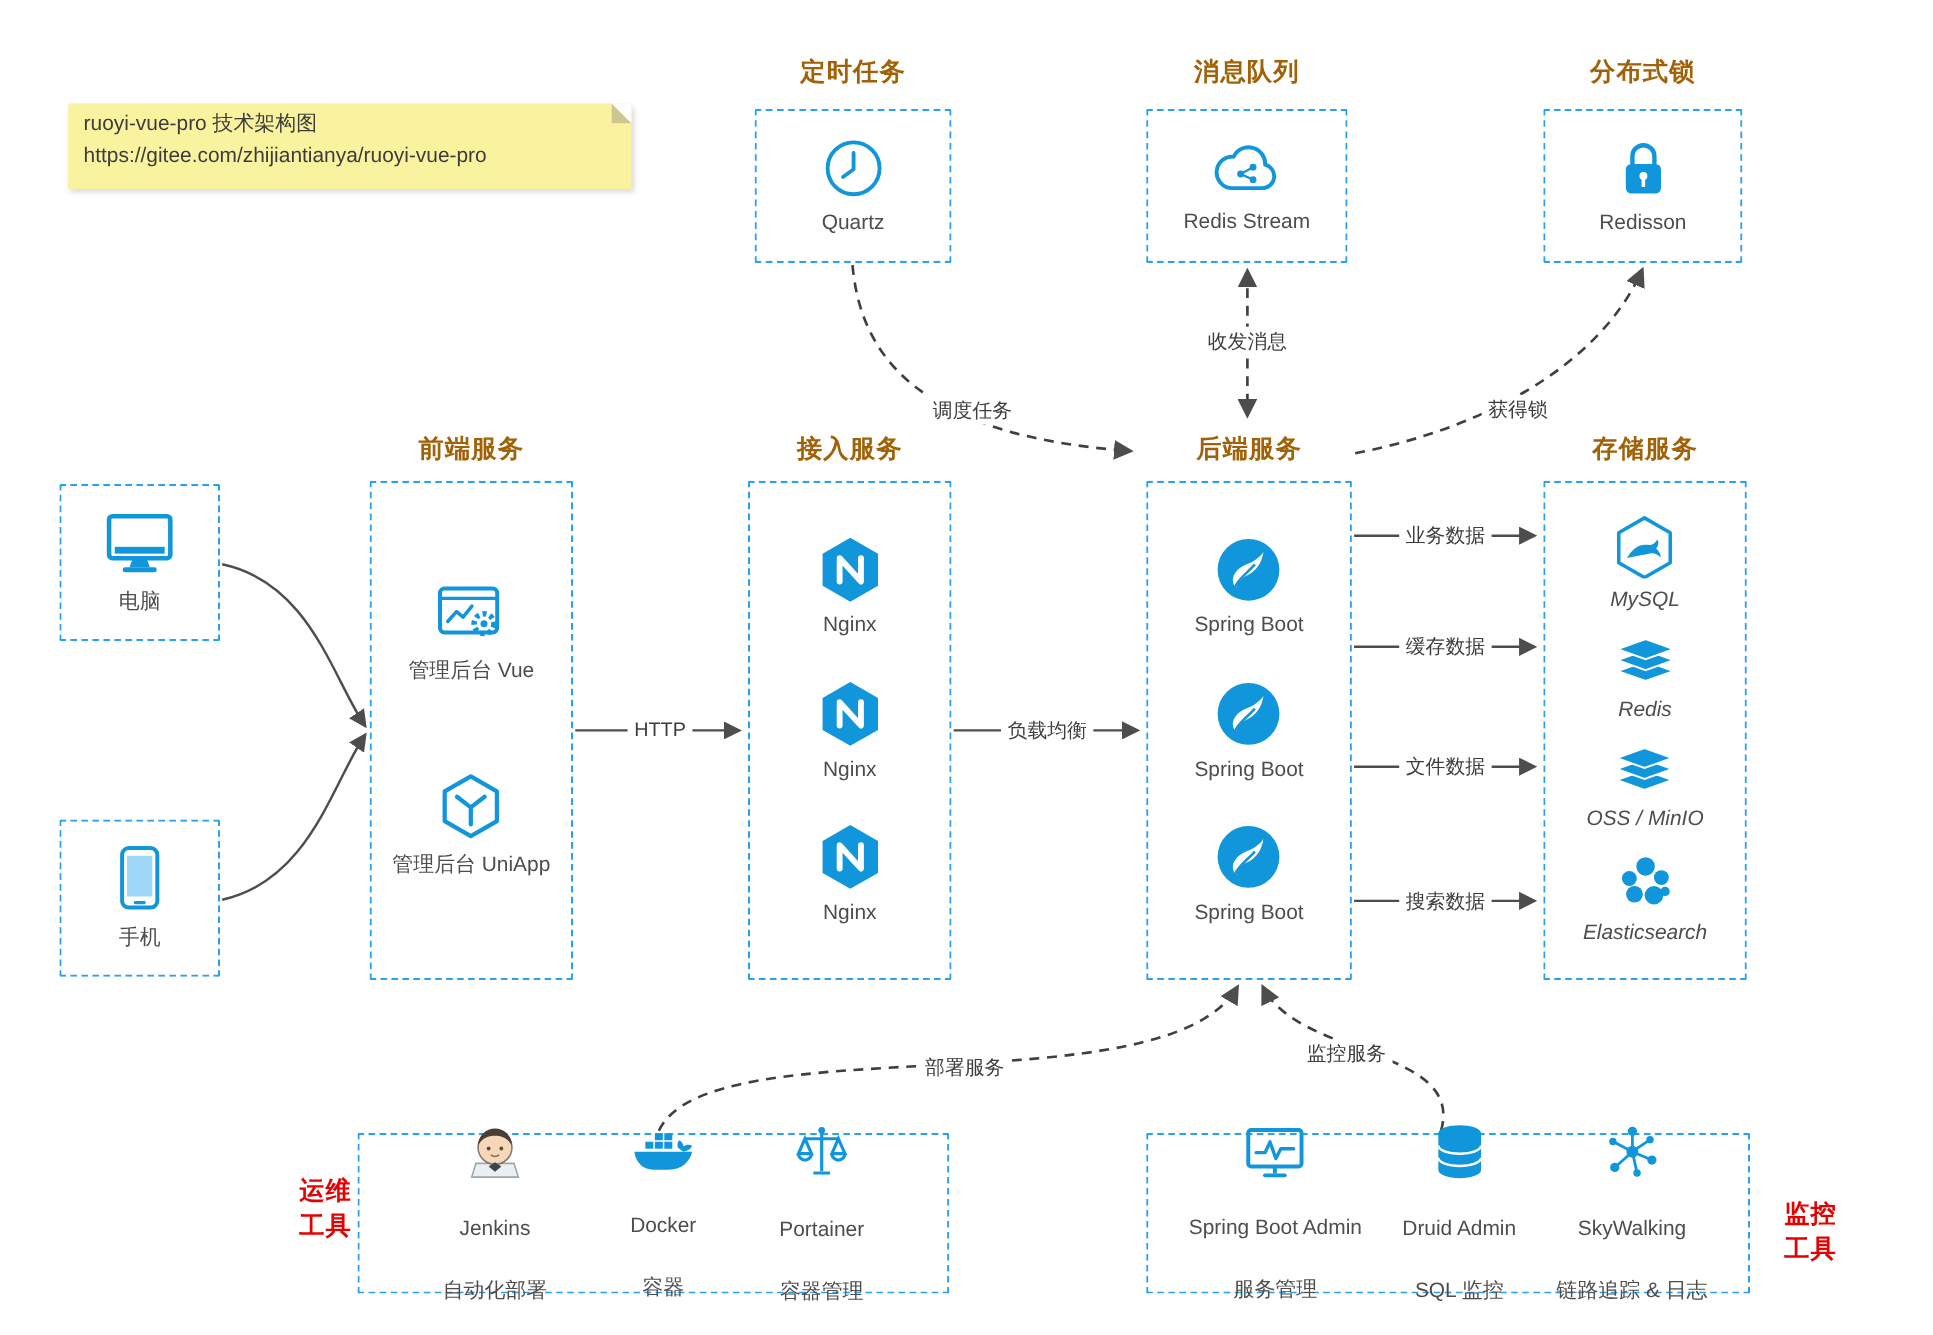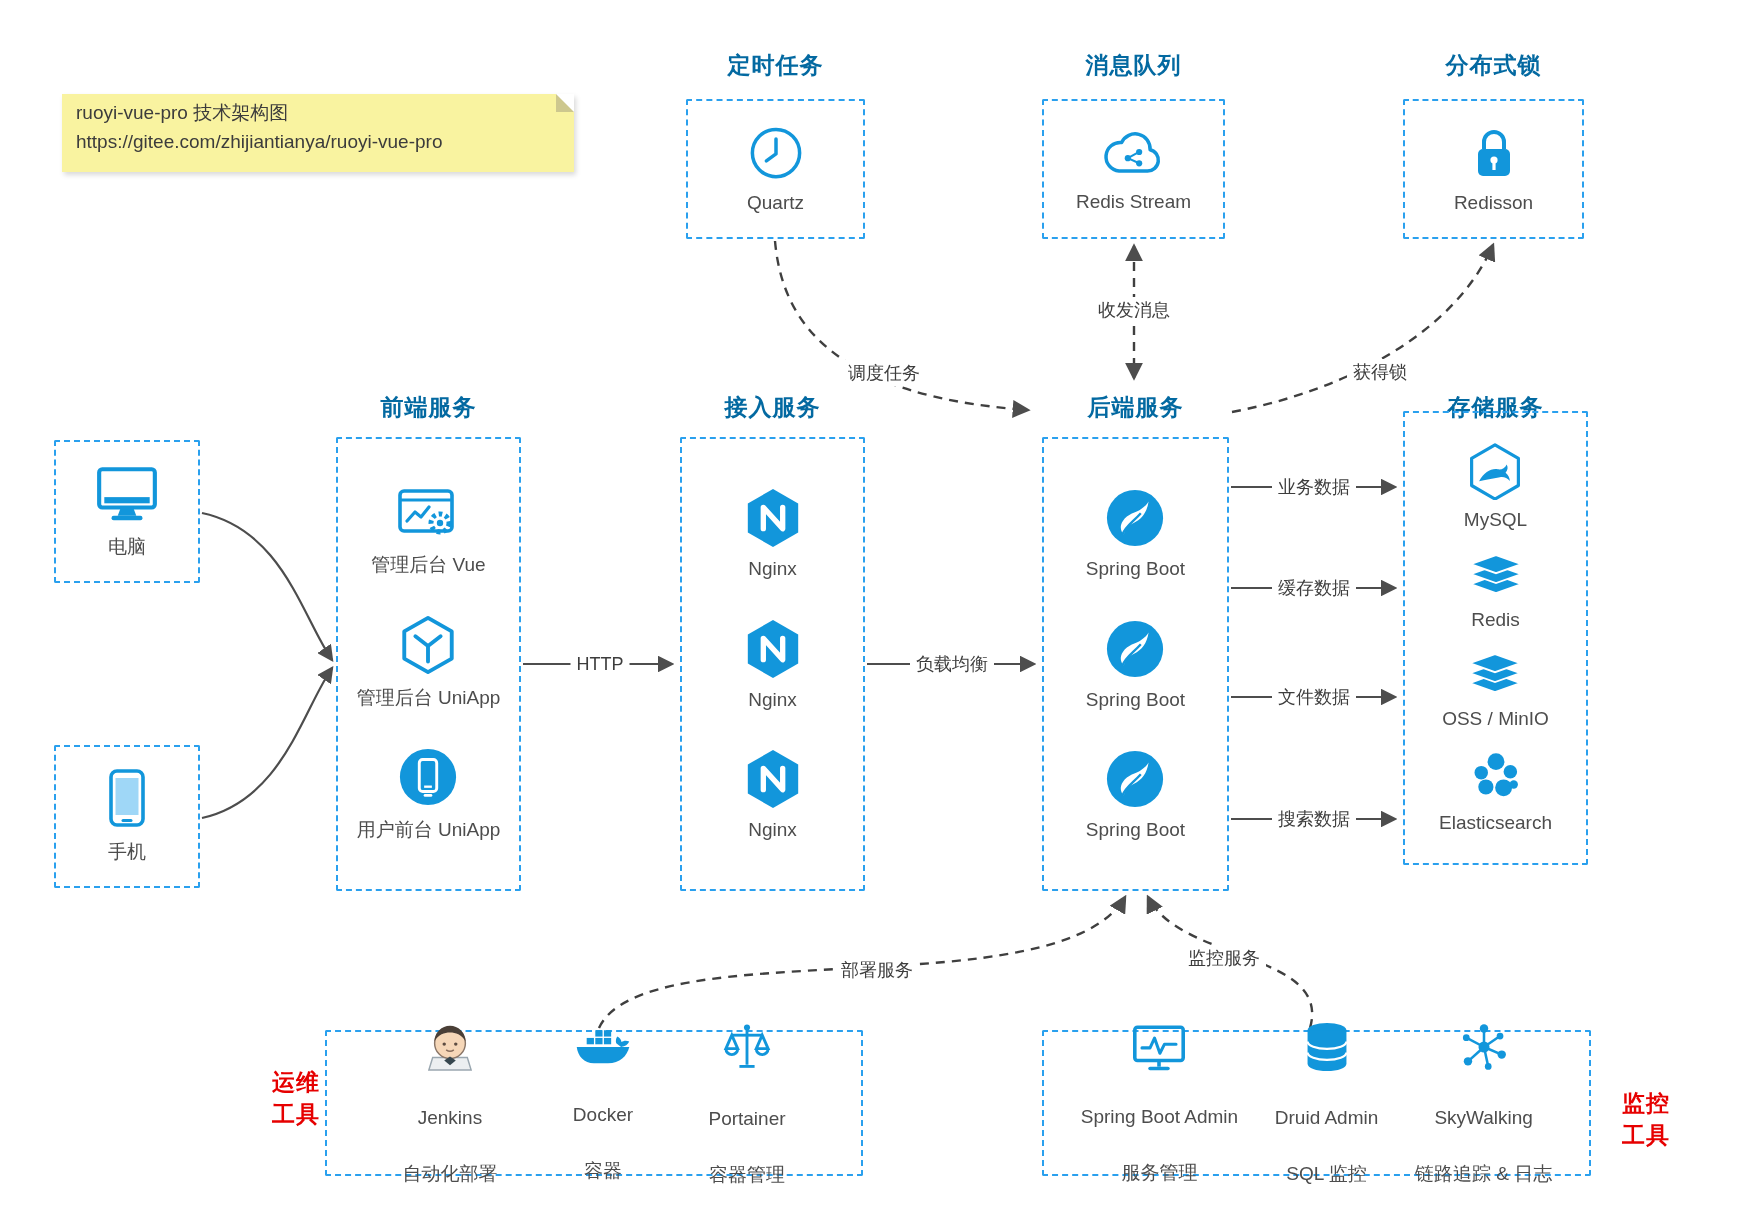--- a/index.html
+++ b/index.html
@@ -10,21 +10,21 @@
   .edge-layer { position:absolute; left:0; top:0; pointer-events:none; }
   .solid-edge  { fill:none; stroke:#4d4d4d; stroke-width:2.2; }
   .dashed-edge { fill:none; stroke:#3f3f3f; stroke-width:2.4; stroke-dasharray:9 7; }
 
   .dashed-box { position:absolute; border:2px dashed #2aa0ee; border-radius:2px; background:transparent; }
   .center-col { display:flex; flex-direction:column; align-items:center; justify-content:center; gap:11px; }
   .service-col { display:flex; flex-direction:column; align-items:center; justify-content:space-evenly; padding:10px 0; }
   .item { display:flex; flex-direction:column; align-items:center; gap:9px; }
   .item-label { font-size:19px; color:#4d4d4d; white-space:nowrap; }
 
-  .section-title { position:absolute; font-size:23px; font-weight:bold; color:#0369a1; text-align:center; letter-spacing:1px; white-space:nowrap; }
+  .section-title { position:absolute; font-size:23px; font-weight:bold; color:#a16207; text-align:center; letter-spacing:1px; white-space:nowrap; }
   .side-title { position:absolute; font-size:23px; font-weight:bold; color:#e60000; text-align:right; line-height:1.4; letter-spacing:1px; }
 
   .edge-label { position:absolute; transform:translate(-50%,-50%); background:#ffffff; padding:1px 6px; font-size:18px; color:#3d3d3d; white-space:nowrap; }
 
   .note { position:absolute; left:62px; top:94px; width:512px; height:78px; background:#f9f3a0;
           color:#3c3c3c; font-size:19px; line-height:1.55; padding:4px 14px;
           box-shadow:2px 3px 5px rgba(0,0,0,0.15); }
   .note-fold { position:absolute; top:0; right:0; width:0; height:0;
                border-top:18px solid #ffffff; border-left:18px solid #cdc78e; }
 
@@ -155,31 +155,20 @@
     </div>
     <div class="item">
       <span class="icon">
         <svg width="62" height="62" viewBox="0 0 64 64">
           <polygon points="32,4 56.5,18 56.5,46 32,60 7.5,46 7.5,18" fill="none" stroke="#1296db" stroke-width="4" stroke-linejoin="round"></polygon>
           <path d="M32 33 V49 M32 33 L19 23 M32 33 L45 23" fill="none" stroke="#1296db" stroke-width="4" stroke-linecap="round"></path>
         </svg>
       </span>
       <span class="item-label">管理后台 UniApp</span>
     </div>
-    <div class="item">
-      <span class="icon">
-        <svg width="62" height="62" viewBox="0 0 64 64">
-          <circle cx="32" cy="32" r="29" fill="#1296db"></circle>
-          <rect x="23" y="14" width="18" height="33" rx="3.5" fill="none" stroke="#fff" stroke-width="3"></rect>
-          <line x1="28" y1="42" x2="36" y2="42" stroke="#fff" stroke-width="2.4"></line>
-          <line x1="29" y1="51" x2="35" y2="51" stroke="#fff" stroke-width="3" stroke-linecap="round"></line>
-        </svg>
-      </span>
-      <span class="item-label">用户前台 UniApp</span>
-    </div>
   </div>
 
   <div class="dashed-box service-col" style="left:680px; top:437px; width:185px; height:454px;">
     <div class="item">
       <span class="icon">
         <svg width="62" height="62" viewBox="0 0 64 64">
             <polygon points="32,2 58,17 58,47 32,62 6,47 6,17" fill="#1296db"></polygon>
             <path d="M22 43 V21 L42 43 V21" fill="none" stroke="#fff" stroke-width="5.5" stroke-linecap="round" stroke-linejoin="round"></path>
           </svg>
       </span>
@@ -231,21 +220,21 @@
         <svg width="62" height="62" viewBox="0 0 64 64">
             <circle cx="32" cy="32" r="29" fill="#1296db"></circle>
             <path d="M46 15c-1.5 11-7 18-15 22-5.5 2.5-9.5 6.5-10.5 12-3.5-3.5-4.5-9-1-14 4.5-7.5 14-8.5 18.5-12 4-3 6.5-5 8-8z" fill="#fff"></path>
             <path d="M19 49c3.5-9 11-13 19-22" fill="none" stroke="#1296db" stroke-width="2.4"></path>
           </svg>
       </span>
       <span class="item-label">Spring Boot</span>
     </div>
   </div>
 
-  <div class="dashed-box service-col" style="left:1403px; top:411px; width:185px; height:454px;">
+  <div class="dashed-box service-col" style="left:1403px; top:437px; width:185px; height:454px;font-style:italic;">
     <div class="item">
       <span class="icon">
         <svg width="62" height="58" viewBox="0 0 64 62">
           <polygon points="32,3 57,17.5 57,46.5 32,61 7,46.5 7,17.5" fill="none" stroke="#1296db" stroke-width="3.4" stroke-linejoin="round"></polygon>
           <path d="M15 42c5.5-10 13-14 20-12.8 4 .7 7.5-1.2 9.5-5.2 1.8 3 1 6.2-1.2 8.8 2.8 2.2 4.5 5.6 4.6 8.8-3-3.2-6.6-4.8-10.6-4-7.6 1.5-16 3-22.3 4.4z" fill="#1296db"></path>
         </svg>
       </span>
       <span class="item-label">MySQL</span>
     </div>
     <div class="item">

